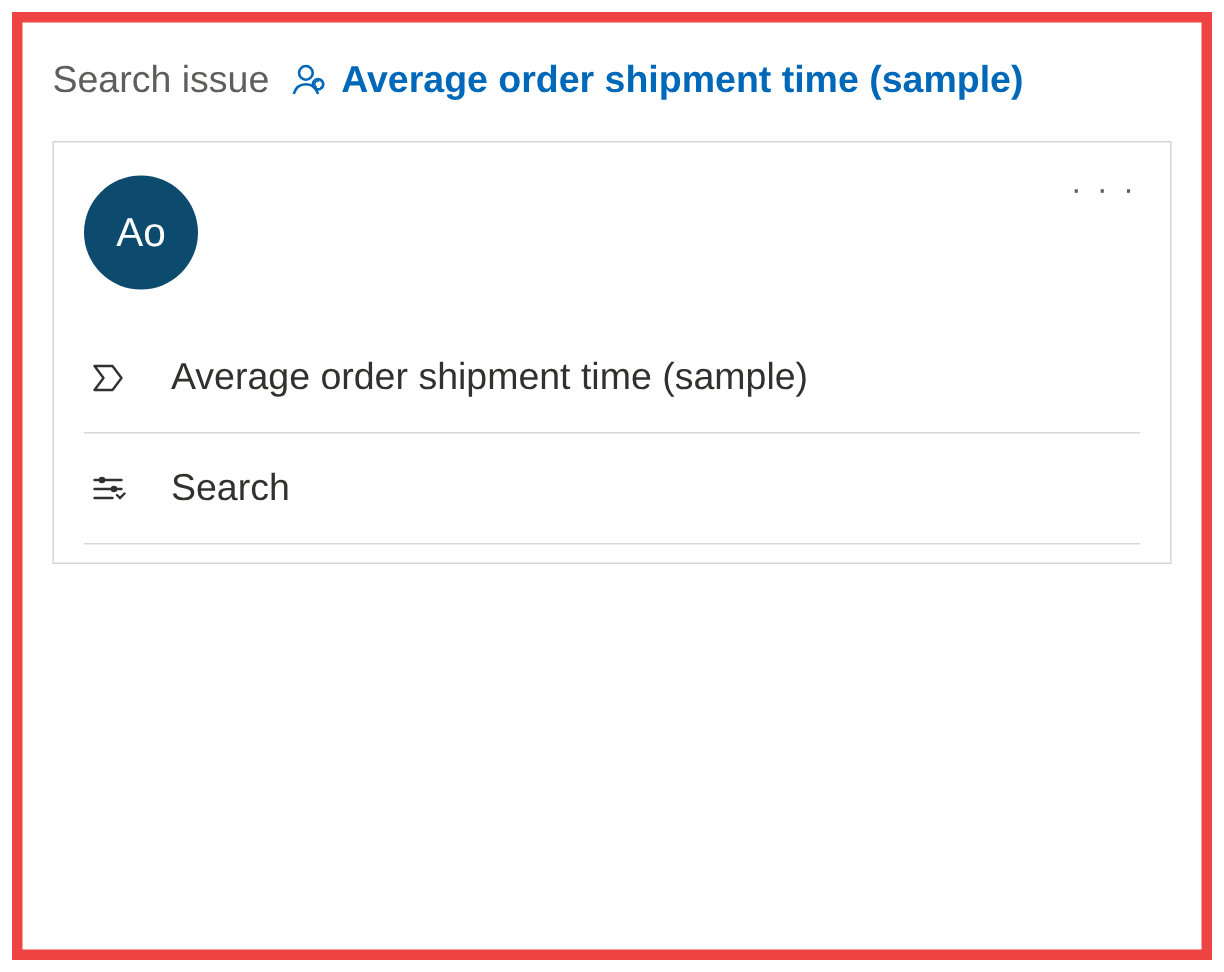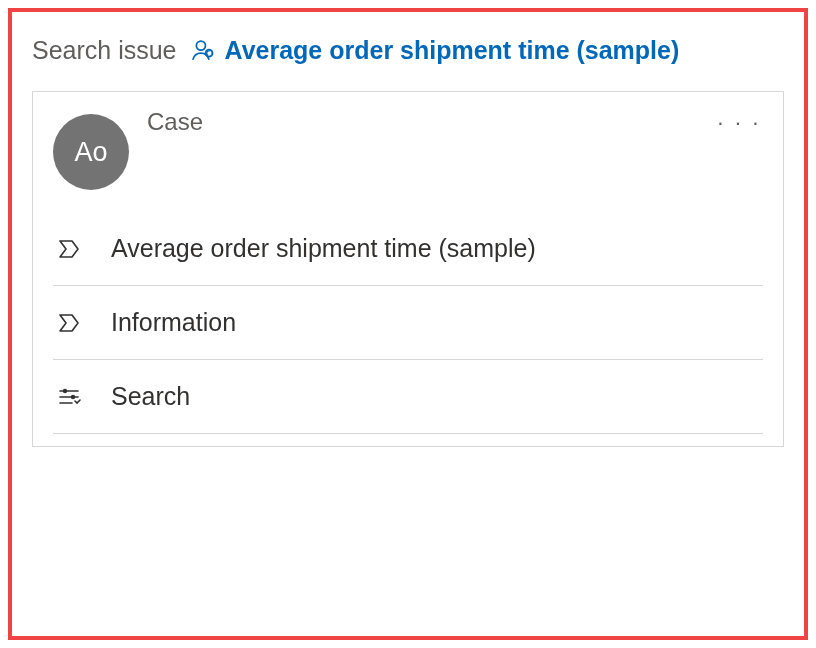--- a/index.html
+++ b/index.html
@@ -4,21 +4,21 @@
   <style>
     * { box-sizing: border-box; margin: 0; padding: 0; }
     body {
       font-family: "Segoe UI", -apple-system, sans-serif;
       background: #fff;
       width: 816px;
       height: 648px;
       padding: 8px;
     }
     .outer {
-      border: 4px solid #ef4444;
+      border: 7px solid #ef4444;
       width: 100%;
       height: 100%;
       padding: 24px 20px 20px 20px;
     }
     .breadcrumb {
       display: flex;
       align-items: center;
       gap: 12px;
       margin-bottom: 26px;
       font-size: 25px;
@@ -46,21 +46,21 @@
     .card-header {
       display: flex;
       align-items: flex-start;
       gap: 18px;
       margin-bottom: 22px;
     }
     .avatar {
       width: 76px;
       height: 76px;
       border-radius: 50%;
-      background: #737373;
+      background: #0c4a6e;
       color: #fff;
       display: flex;
       align-items: center;
       justify-content: center;
       font-size: 27px;
       font-weight: 400;
       flex-shrink: 0;
       margin-top: 6px;
     }
     .header-text {
@@ -131,44 +131,35 @@
         </svg>
       </span>
       <span>Average order shipment time (sample)</span>
     </span>
   </div>
 
   <div class="card">
     <div class="card-header">
       <div class="avatar">Ao</div>
       <div class="header-text">
-        <div class="entity-type">Case</div>
       </div>
       <div class="more-button">· · ·</div>
     </div>
 
     <div class="detail-list">
 
       <div class="detail-row">
         <span class="detail-icon">
           <svg viewBox="0 0 24 24" fill="none" stroke="#323130" stroke-width="1.6" stroke-linejoin="round">
             <path d="M3 4h12l6 8-6 8H3l6-8-6-8z"></path>
           </svg>
         </span>
         <span class="detail-label">Average order shipment time (sample)</span>
       </div>
 
-      <div class="detail-row">
-        <span class="detail-icon">
-          <svg viewBox="0 0 24 24" fill="none" stroke="#323130" stroke-width="1.6" stroke-linejoin="round">
-            <path d="M3 4h12l6 8-6 8H3l6-8-6-8z"></path>
-          </svg>
-        </span>
-        <span class="detail-label">Information</span>
-      </div>
 
       <div class="detail-row">
         <span class="detail-icon">
           <svg viewBox="0 0 24 24" fill="none" stroke="#323130" stroke-width="1.6" stroke-linecap="round">
             <line x1="3" y1="6" x2="21" y2="6"></line>
             <line x1="3" y1="12" x2="21" y2="12"></line>
             <line x1="3" y1="18" x2="15" y2="18"></line>
             <circle cx="8" cy="6" r="1.4" fill="#323130"></circle>
             <circle cx="16" cy="12" r="1.4" fill="#323130"></circle>
             <path d="M18 16l2 2 3-3"></path>

